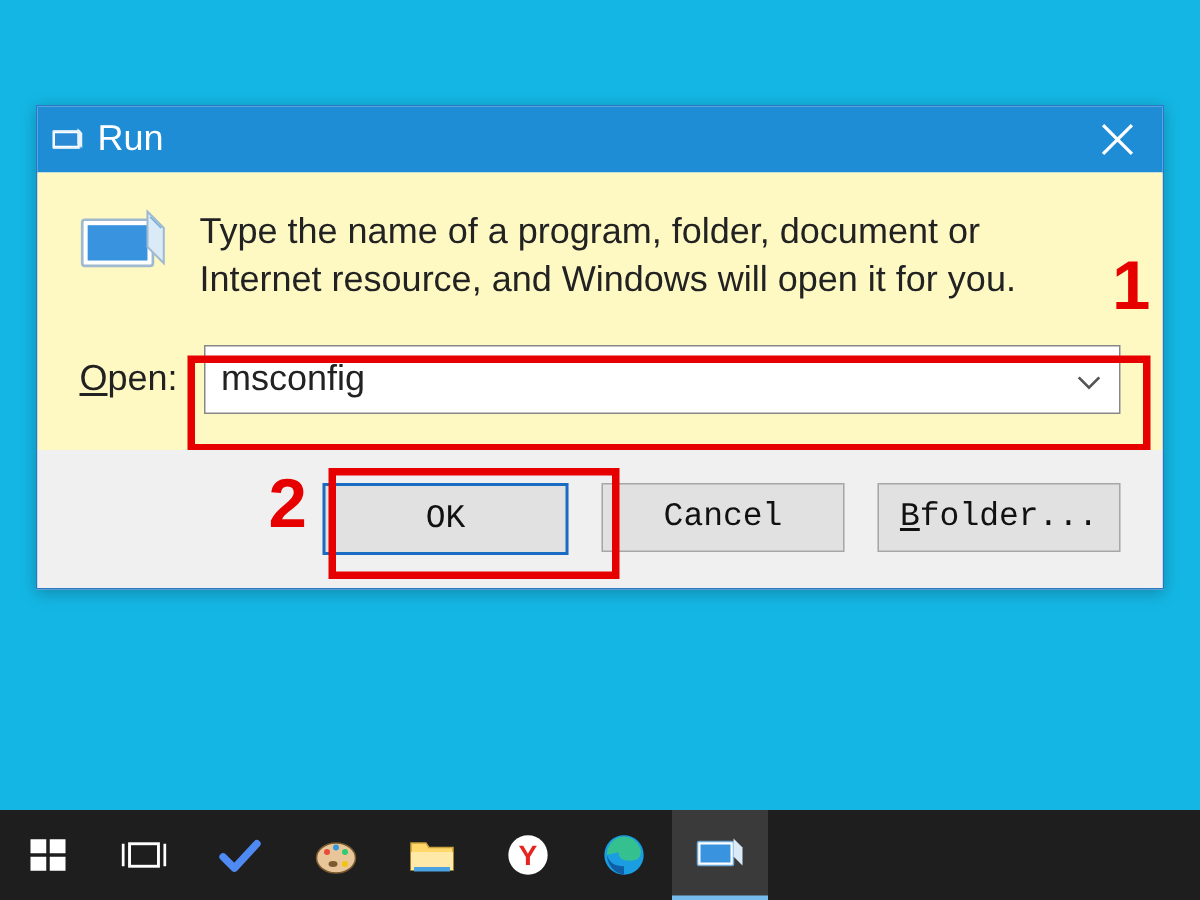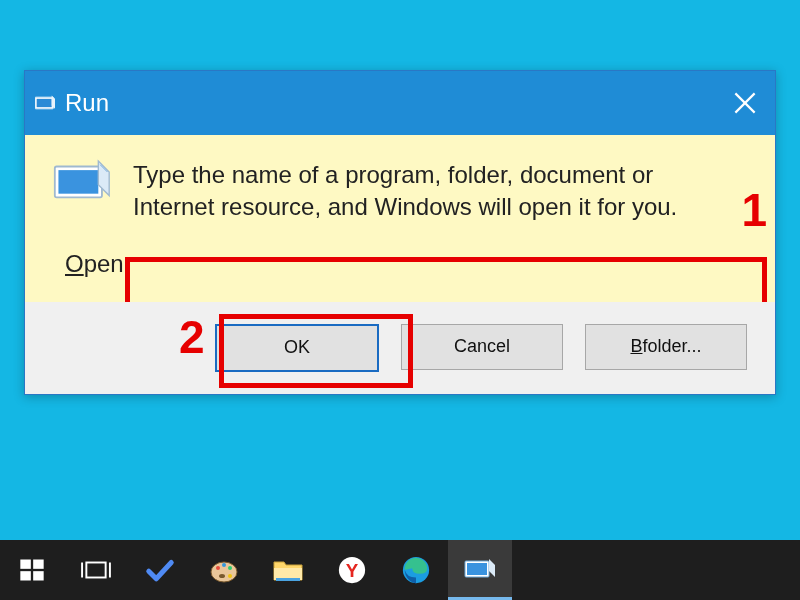--- a/index.html
+++ b/index.html
@@ -17,21 +17,21 @@
   .run-window {
     position: absolute;
     left: 24px;
     top: 70px;
     width: 750px;
     background: #ffffff;
     border: 1px solid #2a77c5;
     box-shadow: 0 2px 10px rgba(0,0,0,0.25);
   }
   .titlebar {
-    height: 64px;
+    height: 44px;
     background: #1f8cd6;
     display: flex;
     align-items: center;
     padding: 0 0 0 10px;
     color: #ffffff;
   }
   .titlebar .run-icon {
     width: 20px;
     height: 16px;
     margin-right: 10px;
@@ -74,21 +74,20 @@
     color: #222;
     line-height: 1.35;
     padding-right: 50px;
   }
 
   .open-row {
     display: flex;
     align-items: center;
     gap: 18px;
     position: relative;
-    margin-left: 12px;
   }
 
   .open-label {
     font-size: 24px;
     color: #222;
   }
   .open-label .ul { text-decoration: underline; }
 
   .combo {
     flex: 1;
@@ -115,26 +114,27 @@
     display: flex;
     justify-content: flex-end;
     gap: 22px;
     position: relative;
   }
   .win-btn {
     width: 160px;
     height: 44px;
     background: #e1e1e1;
     border: 1px solid #a7a7a7;
-    font-size: 18px;
+    font-size: 22px;
     color: #111;
     display: flex;
     align-items: center;
     justify-content: center;
     cursor: pointer;
+    font-family: Liberation Mono, monospace;
   }
   .win-btn.primary {
     border: 2px solid #1a6bc2;
     background: #e1e1e1;
   }
   .win-btn .ul { text-decoration: underline; }
 
   
   .anno-box {
     position: absolute;
@@ -205,20 +205,28 @@
           <rect x="6" y="12" width="44" height="26" fill="#3a93df"></rect>
           <path d="M50 2 L62 14 L62 40 L50 28 Z" fill="#dbeaf7" stroke="#9fb9d0" stroke-width="1.5"></path>
           <line x1="52" y1="6" x2="60" y2="14" stroke="#6fa9d8" stroke-width="1"></line>
         </svg>
       </div>
       <div class="instructions">Type the name of a program, folder, document or Internet resource, and Windows will open it for you.</div>
     </div>
 
     <div class="open-row">
       <div class="open-label"><span class="ul">O</span><span>pen:</span></div>
+      <div class="combo">
+        <span>msconfig</span>
+        <span class="chev">
+          <svg viewBox="0 0 14 8" width="16" height="10">
+            <polyline points="1,1 7,7 13,1" fill="none" stroke="#555" stroke-width="1.6"></polyline>
+          </svg>
+        </span>
+      </div>
     </div>
 
     <div class="anno-box" style="left:100px; top:122px; width:632px; height:54px;"></div>
     <div class="anno-num" style="right:8px; top:48px;">1</div>
   </div>
 
   <div class="button-row">
     <div class="win-btn primary">
       <span>OK</span>
     </div>

